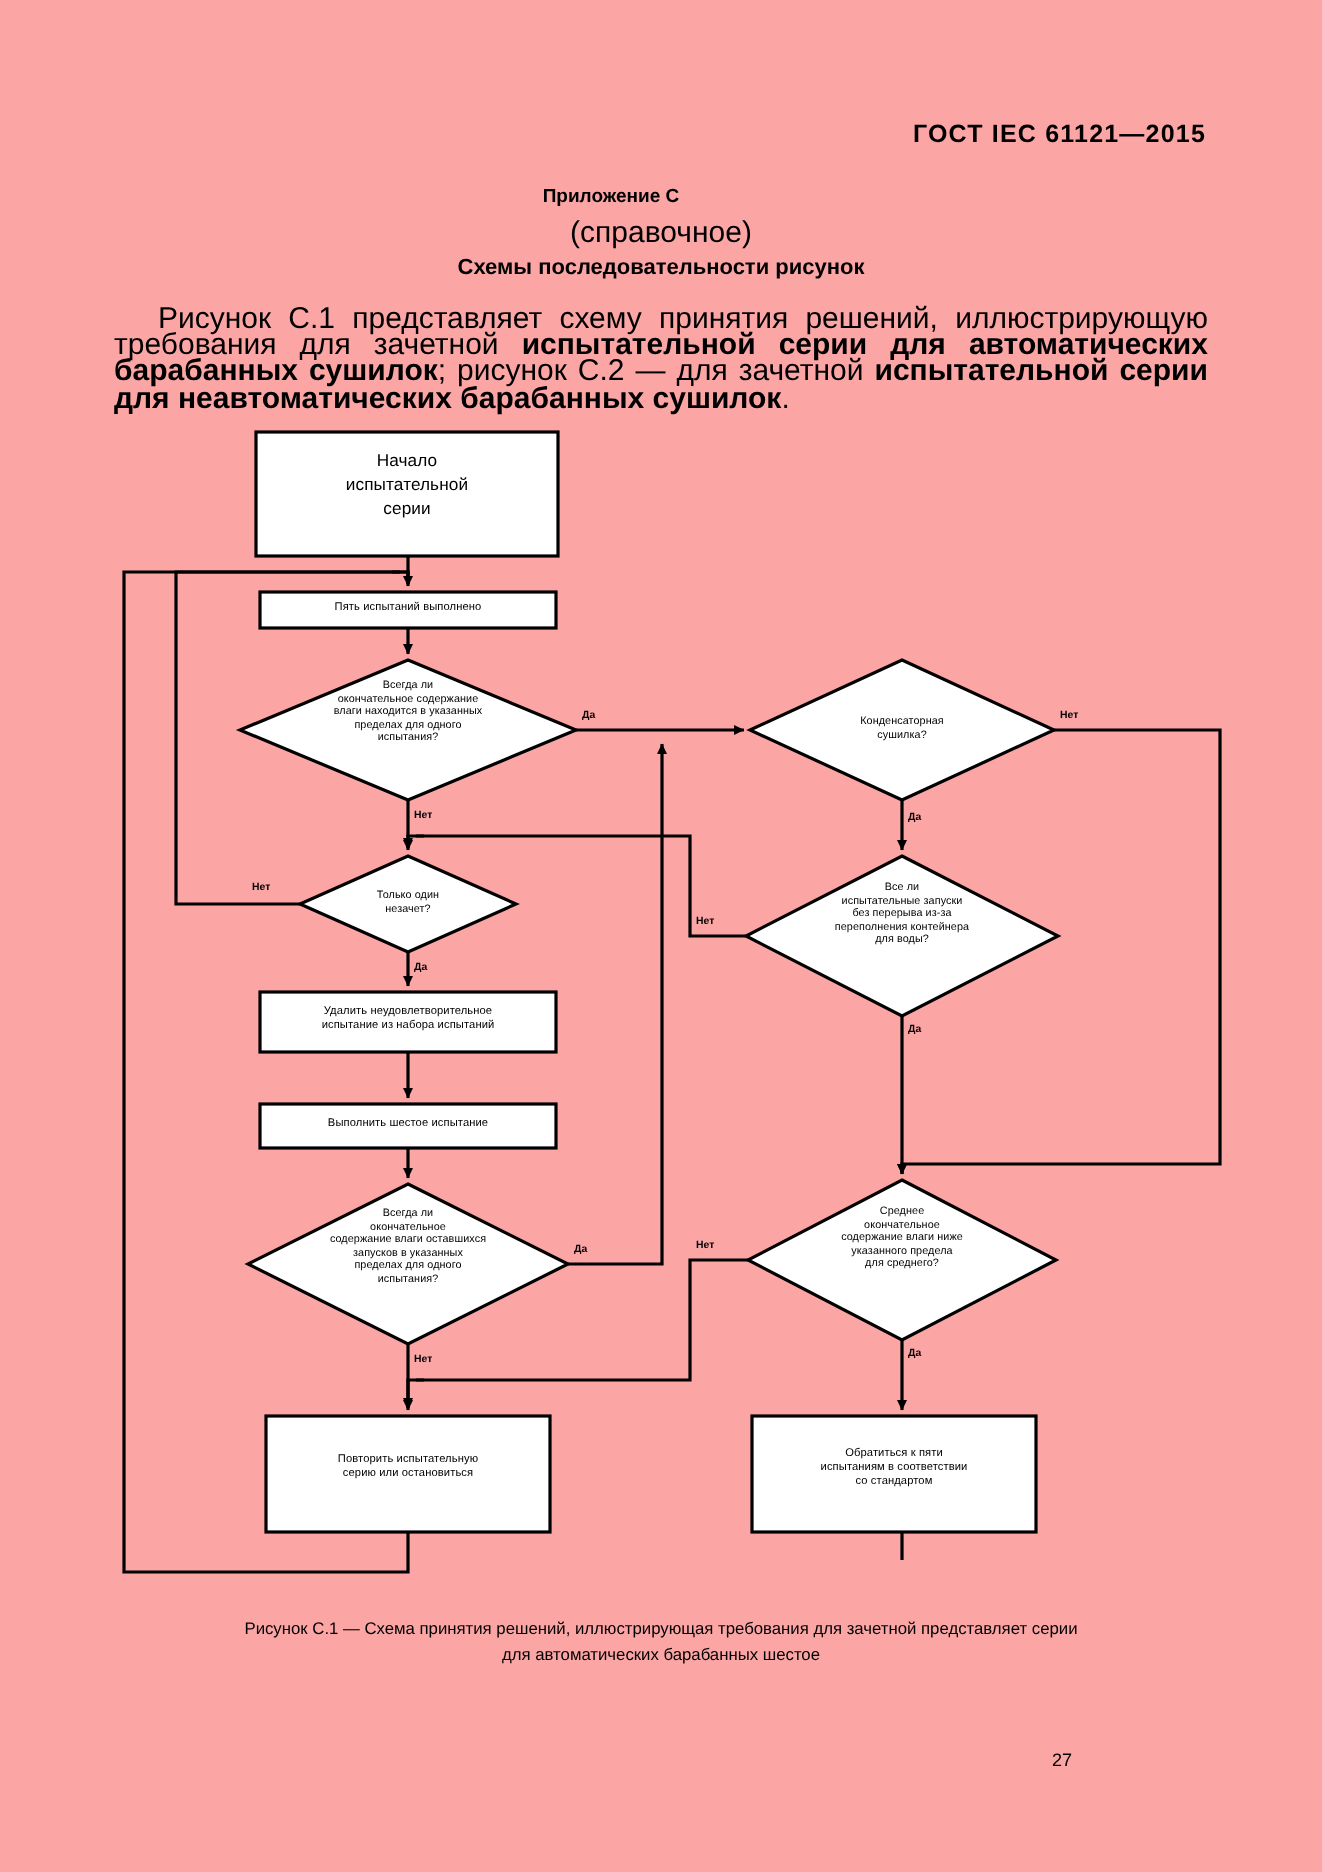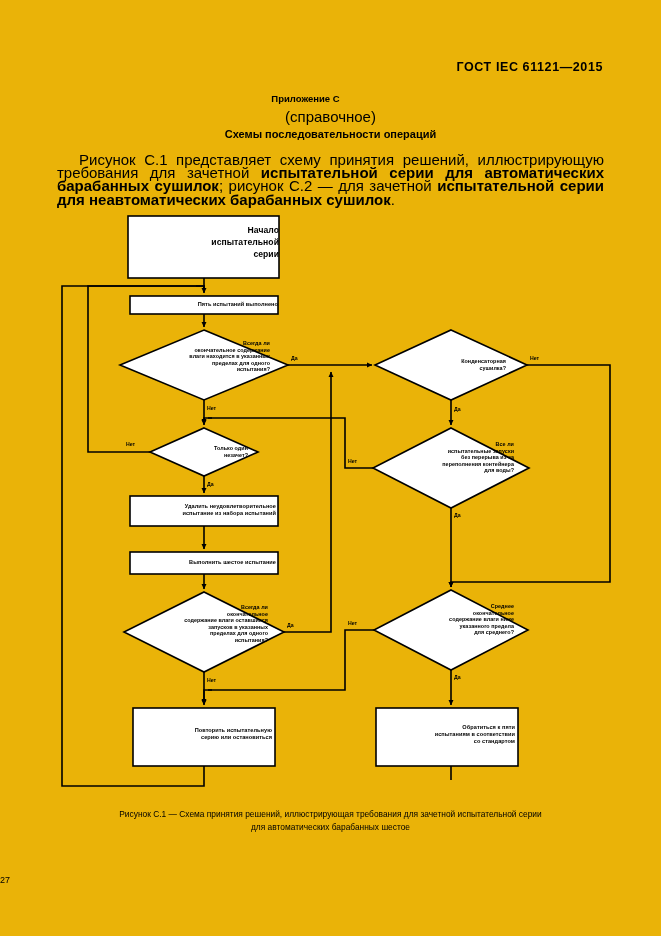--- a/index.html
+++ b/index.html
@@ -2,21 +2,21 @@
 <html><head>
 <meta charset="utf-8">
 <style>
   html,body{margin:0;padding:0;background:#ffffff;}
   body{
     width:661px;height:936px;position:relative;
     font-family:"Liberation Sans", sans-serif;
     color:#000;
     -webkit-font-smoothing:none;
   }
-  .page{position:absolute;inset:0;width:661px;height:936px;overflow:hidden;background:#eab308;}
+  .page{position:absolute;inset:0;width:661px;height:936px;overflow:hidden;background:#fca5a5;}
 
   
   .doc-header{
     position:absolute;top:60px;left:0;width:661px;
     text-align:right;padding-right:58px;
     font-size:12.5px;font-weight:bold;letter-spacing:.6px;
     box-sizing:border-box;
   }
 
   .annex-title{
@@ -41,58 +41,58 @@
 
   
   .chart{
     position:absolute;left:0;top:200px;width:661px;height:600px;
   }
   .chart svg{display:block;}
 
   
   .node-text{
     position:absolute;
-    text-align:right;
+    text-align:center;
     font-size:5.4px;
-    font-weight:bold;
+    font-weight:normal;
     line-height:6.6px;
     color:#000;
     pointer-events:none;
     letter-spacing:.05px;
   }
   .node-text.start{font-size:8.6px;line-height:12px;}
   .node-text.box{font-size:5.6px;line-height:7.2px;}
   .edge-label{
     position:absolute;
     font-size:5.2px;
     font-weight:bold;
     color:#000;
   }
 
   
   .caption{
     position:absolute;top:808px;left:57px;width:547px;
     font-size:8.4px;line-height:13px;text-align:center;
   }
   .pagenum{
-    position:absolute;top:875px;left:0;width:562px;
+    position:absolute;top:875px;left:0;width:562px;text-align:right;
     padding-right:26px;box-sizing:border-box;
     font-size:9px;
   }
 </style>
 </head>
 <body>
 
 <div class="page">
 
   <div class="doc-header">ГОСТ IEC 61121—2015</div>
 
   <div class="annex-title">Приложение С</div>
   <div class="annex-sub">(справочное)</div>
-  <div class="section-title">Схемы последовательности операций</div>
+  <div class="section-title">Схемы последовательности рисунок</div>
 
   <div class="intro"><span class="indent"></span><span>Рисунок С.1 представляет схему принятия решений, иллюстрирующую требования для зачетной </span><span class="b">испытательной серии</span><span class="b"> для </span><span class="b">автоматических барабанных сушилок</span><span>; рисунок С.2 — для зачетной </span><span class="b">испытательной серии</span><span class="b"> для </span><span class="b">неавтоматических барабанных сушилок</span><span>.</span></div>
 
   <div class="chart">
 
     <svg width="661" height="600" viewBox="0 0 661 600">
       <defs>
         <marker id="ah" markerWidth="7" markerHeight="7" refX="5.2" refY="2.6" orient="auto" markerUnits="userSpaceOnUse">
           <path d="M0,0 L5.4,2.6 L0,5.2 z" fill="#000"></path>
         </marker>
@@ -199,19 +199,19 @@
     <div class="edge-label" style="left:530px;top:155px;">Нет</div>
     <div class="edge-label" style="left:454px;top:206px;">Да</div>
     <div class="edge-label" style="left:454px;top:312px;">Да</div>
     <div class="edge-label" style="left:348px;top:258px;">Нет</div>
     <div class="edge-label" style="left:454px;top:474px;">Да</div>
     <div class="edge-label" style="left:348px;top:420px;">Нет</div>
 
   </div>
 
   <div class="caption">
-    <span>Рисунок С.1 — Схема принятия решений, иллюстрирующая требования для зачетной испытательной серии</span><br>
+    <span>Рисунок С.1 — Схема принятия решений, иллюстрирующая требования для зачетной представляет серии</span><br>
     <span>для автоматических барабанных шестое</span>
   </div>
 
   <div class="pagenum">27</div>
 
 </div>
 
 </body></html>

